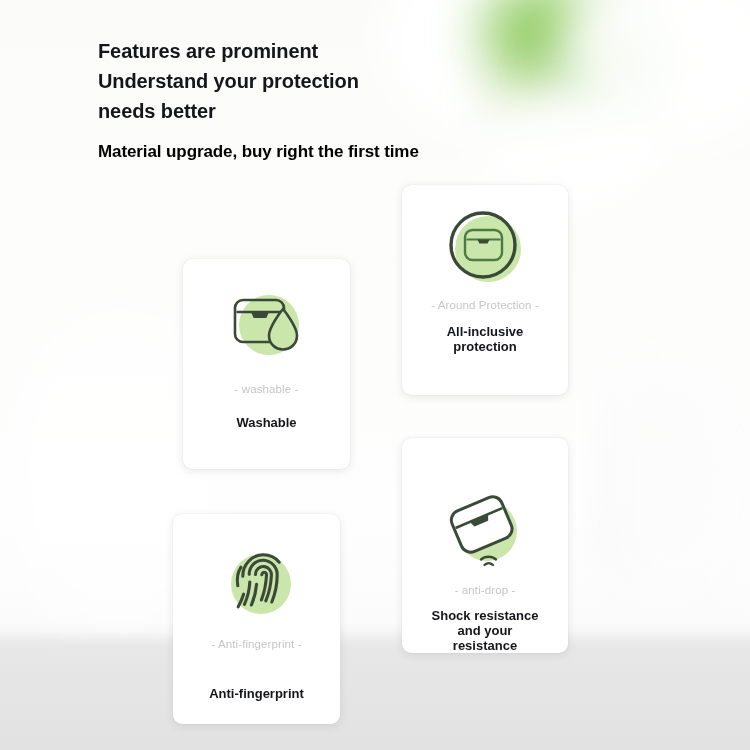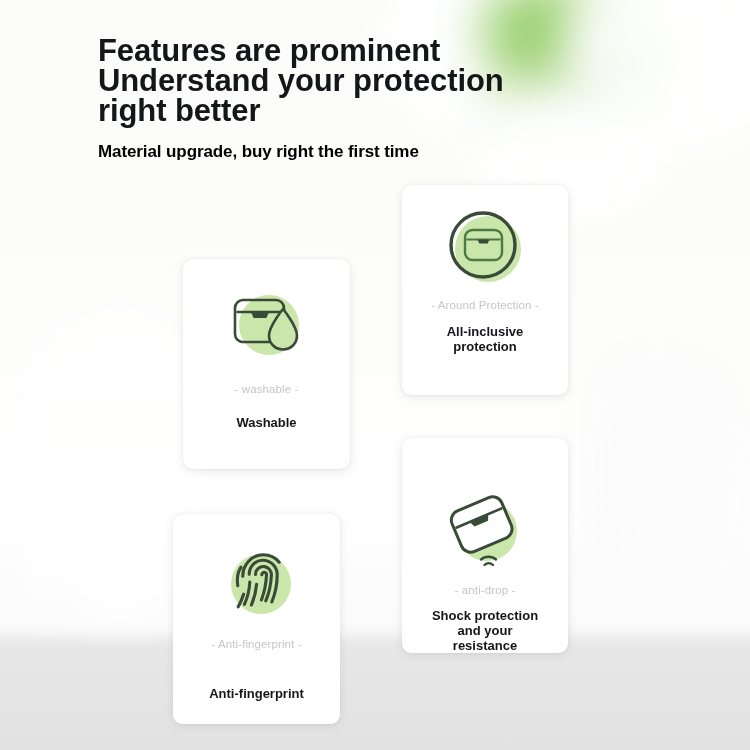--- a/index.html
+++ b/index.html
@@ -124,21 +124,21 @@
 
   
   .header {
     position: absolute;
     left: 98px;
     top: 36px;
     width: 480px;
   }
   .headline {
     margin: 0;
-    font-size: 31px;
+    font-size: 20px;
     line-height: 30px;
     font-weight: bold;
     color: #15161a;
     letter-spacing: -0.1px;
   }
   .subheadline {
     margin: 0;
     padding-top: 15px;
     font-size: 17px;
     line-height: 22px;
@@ -219,21 +219,21 @@
     <div class="blob blob-white-5"></div>
     <div class="shade-soft"></div>
     <div class="blob blob-white-4"></div>
   </div>
   <div class="bg-floor"></div>
 
   <div class="header">
     <div class="headline">
       <div>Features are prominent</div>
       <div>Understand your protection</div>
-      <div>right better</div>
+      <div>needs better</div>
     </div>
     <div class="subheadline">Material upgrade, buy right the first time</div>
   </div>
 
   <div class="card card-washable">
     <div class="icon-wrap">
       <svg width="92" height="80" viewBox="0 0 92 80">
         <circle cx="48" cy="38" r="30" fill="#cbe6ab"></circle>
         <rect x="14" y="13" width="49" height="42" rx="8" ry="8" fill="none" stroke="#3a4a38" stroke-width="2.6"></rect>
         <line x1="15.5" y1="25" x2="61.5" y2="25" stroke="#3a4a38" stroke-width="2.4"></line>
@@ -272,21 +272,21 @@
           <rect x="16" y="13" width="54" height="44" rx="10" ry="10" fill="#ffffff" stroke="#3a4a38" stroke-width="3"></rect>
           <line x1="17.6" y1="28" x2="68.4" y2="28" stroke="#3a4a38" stroke-width="2.6"></line>
           <path d="M33 28 L35.6 34 L50.4 34 L53 28 Z" fill="#3a4a38"></path>
         </g>
         <path d="M42 70.5 C46 66.8 53 66.8 57 70.5" fill="none" stroke="#3a4a38" stroke-width="2.4" stroke-linecap="round"></path>
         <path d="M45.5 76 C48 73.6 51.5 73.6 54 76" fill="none" stroke="#3a4a38" stroke-width="2.4" stroke-linecap="round"></path>
       </svg>
     </div>
     <div class="sub-label">- anti-drop -</div>
     <div class="title-label">
-      <div>Shock protection</div>
+      <div>Shock resistance</div>
       <div>and your</div>
       <div>resistance</div>
     </div>
   </div>
 
   <div class="card card-finger">
     <div class="icon-wrap">
       <svg width="92" height="84" viewBox="0 0 92 84">
         <circle cx="50" cy="44" r="30" fill="#cbe6ab"></circle>
         <g fill="none" stroke="#3a4a38" stroke-width="3.1" stroke-linecap="round">

